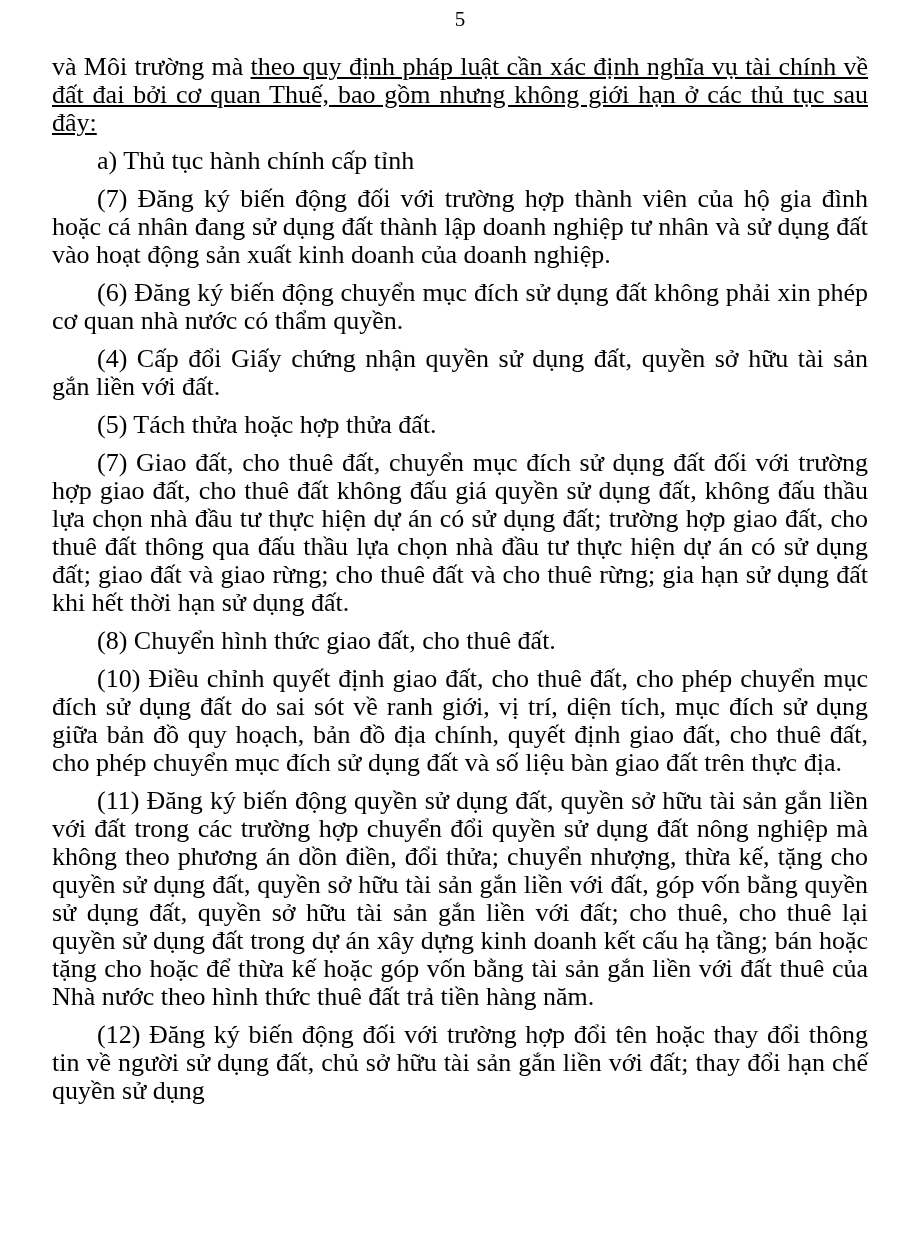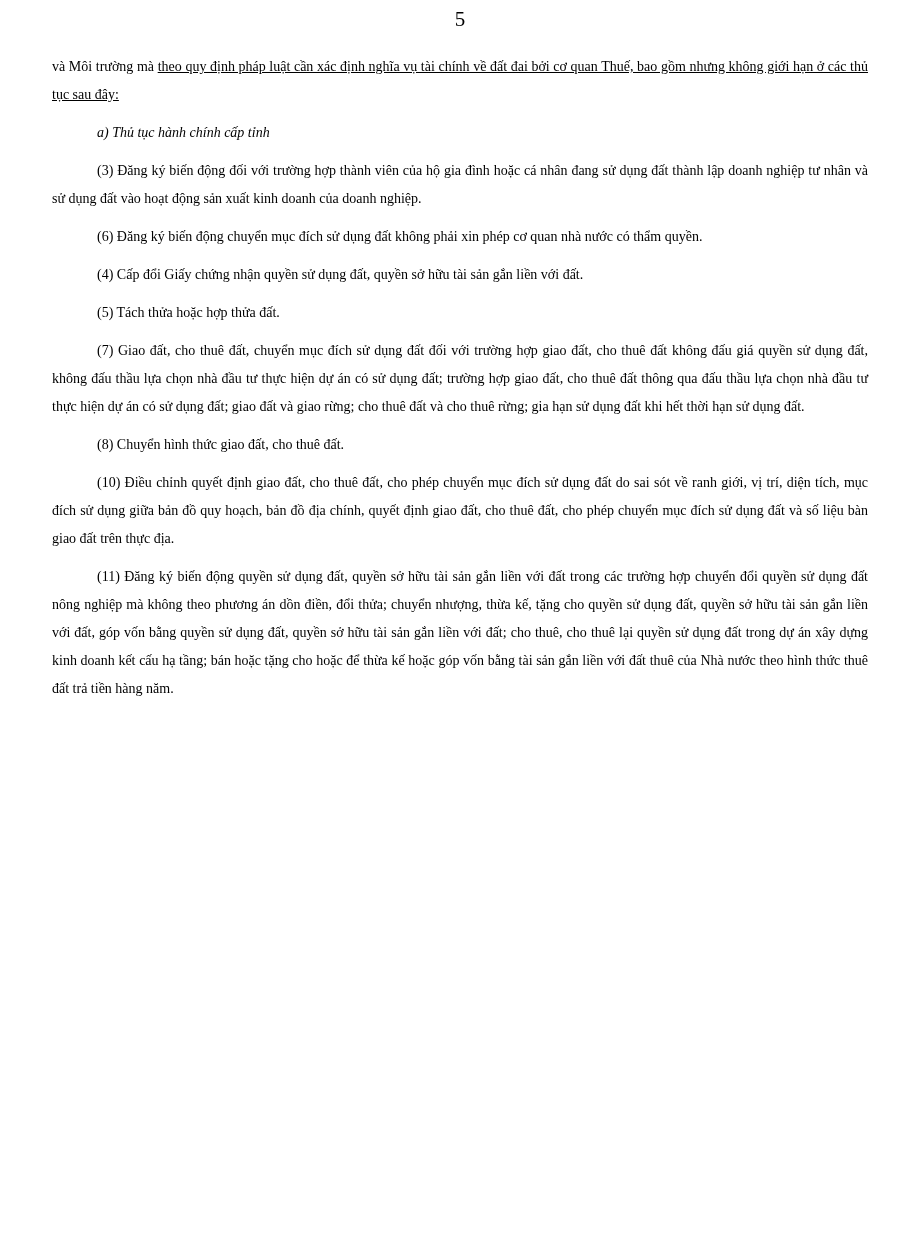--- a/index.html
+++ b/index.html
@@ -19,52 +19,52 @@
     overflow: hidden;
   }
   .page-number {
     text-align: center;
     font-size: 21px;
     line-height: 26px;
     margin: 0 0 21px 0;
   }
   .body-text p {
     margin: 9px 0 10px 0;
-    font-size: 14px;
+    font-size: 26px;
     line-height: 28px;
     text-align: justify;
     text-indent: 45px;
   }
   .body-text p.intro-paragraph {
     text-indent: 0;
   }
   .underlined {
     text-decoration: underline;
   }
   .section-heading {
-    font-style: italic;
   }
 </style>
 </head>
 <body>
 
 <div class="page">
 
   <div class="page-number">5</div>
 
   <div class="body-text">
 
     <p class="intro-paragraph"><span>và Môi trường mà </span><span class="underlined">theo quy định pháp luật cần xác định nghĩa vụ tài chính về đất đai bởi cơ quan Thuế, bao gồm nhưng không giới hạn ở các thủ tục sau đây:</span></p>
 
     <p class="section-heading">a) Thủ tục hành chính cấp tỉnh</p>
 
-    <p>(3) Đăng ký biến động đối với trường hợp thành viên của hộ gia đình hoặc cá nhân đang sử dụng đất thành lập doanh nghiệp tư nhân và sử dụng đất vào hoạt động sản xuất kinh doanh của doanh nghiệp.</p>
+    <p>(7) Đăng ký biến động đối với trường hợp thành viên của hộ gia đình hoặc cá nhân đang sử dụng đất thành lập doanh nghiệp tư nhân và sử dụng đất vào hoạt động sản xuất kinh doanh của doanh nghiệp.</p>
     <p>(6) Đăng ký biến động chuyển mục đích sử dụng đất không phải xin phép cơ quan nhà nước có thẩm quyền.</p>
     <p>(4) Cấp đổi Giấy chứng nhận quyền sử dụng đất, quyền sở hữu tài sản gắn liền với đất.</p>
     <p>(5) Tách thửa hoặc hợp thửa đất.</p>
     <p>(7) Giao đất, cho thuê đất, chuyển mục đích sử dụng đất đối với trường hợp giao đất, cho thuê đất không đấu giá quyền sử dụng đất, không đấu thầu lựa chọn nhà đầu tư thực hiện dự án có sử dụng đất; trường hợp giao đất, cho thuê đất thông qua đấu thầu lựa chọn nhà đầu tư thực hiện dự án có sử dụng đất; giao đất và giao rừng; cho thuê đất và cho thuê rừng; gia hạn sử dụng đất khi hết thời hạn sử dụng đất.</p>
     <p>(8) Chuyển hình thức giao đất, cho thuê đất.</p>
     <p>(10) Điều chỉnh quyết định giao đất, cho thuê đất, cho phép chuyển mục đích sử dụng đất do sai sót về ranh giới, vị trí, diện tích, mục đích sử dụng giữa bản đồ quy hoạch, bản đồ địa chính, quyết định giao đất, cho thuê đất, cho phép chuyển mục đích sử dụng đất và số liệu bàn giao đất trên thực địa.</p>
     <p>(11) Đăng ký biến động quyền sử dụng đất, quyền sở hữu tài sản gắn liền với đất trong các trường hợp chuyển đổi quyền sử dụng đất nông nghiệp mà không theo phương án dồn điền, đổi thửa; chuyển nhượng, thừa kế, tặng cho quyền sử dụng đất, quyền sở hữu tài sản gắn liền với đất, góp vốn bằng quyền sử dụng đất, quyền sở hữu tài sản gắn liền với đất; cho thuê, cho thuê lại quyền sử dụng đất trong dự án xây dựng kinh doanh kết cấu hạ tầng; bán hoặc tặng cho hoặc để thừa kế hoặc góp vốn bằng tài sản gắn liền với đất thuê của Nhà nước theo hình thức thuê đất trả tiền hàng năm.</p>
+    <p>(12) Đăng ký biến động đối với trường hợp đổi tên hoặc thay đổi thông tin về người sử dụng đất, chủ sở hữu tài sản gắn liền với đất; thay đổi hạn chế quyền sử dụng</p>
 
   </div>
 
 </div>
 
 </body></html>

